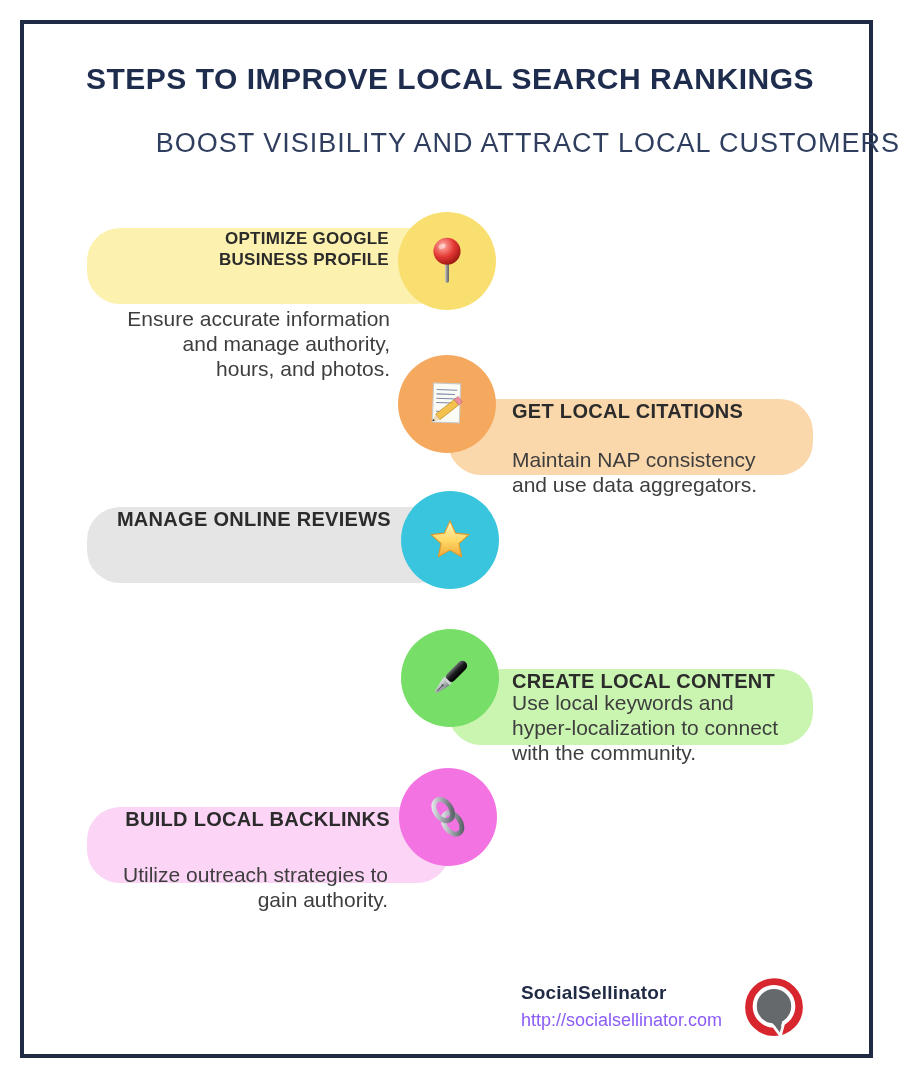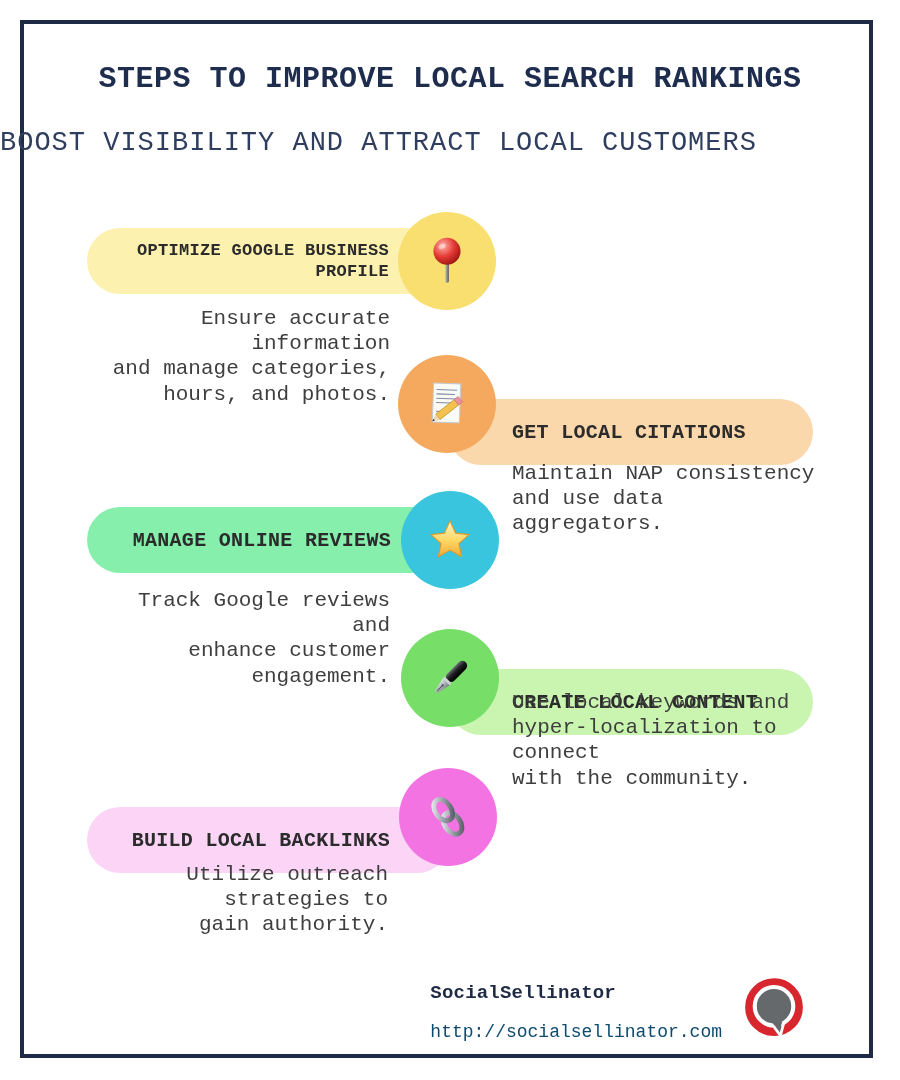--- a/index.html
+++ b/index.html
@@ -1,34 +1,34 @@
 <!DOCTYPE html>
 <html><head>
 <meta charset="utf-8">
 <style>
   html,body { margin:0; padding:0; background:#ffffff; }
   .page {
     position:relative; width:900px; height:1080px; background:#ffffff;
-    font-family:Liberation Mono, monospace; overflow:hidden;
+    font-family:Liberation Sans, sans-serif; overflow:hidden;
   }
   .frame {
     position:absolute; left:20px; top:20px; width:853px; height:1038px;
     border:4px solid #1F2A44; box-sizing:border-box;
   }
   .title {
     position:absolute; left:0; top:62px; width:100%; text-align:center;
     font-size:30px; font-weight:bold; color:#1E2C4E; letter-spacing:0.5px;
   }
   .subtitle {
-    position:absolute; left:0; top:128px; width:100%; text-align:left;
+    position:absolute; left:0; top:128px; width:100%; text-align:right;
     font-size:27px; font-weight:normal; color:#2F3E5E; letter-spacing:1px;
   }
   .pill {
-    position:absolute; height:66px; border-radius:33px;
-    display:flex; align-items:center; box-sizing:border-box; z-index:1;
+    position:absolute; height:76px; border-radius:33px;
+    display:flex; align-items:flex-start; box-sizing:border-box; z-index:1;
   }
   .pill.right-text { justify-content:flex-end; text-align:right; padding:0 60px 0 28px; }
   .pill.left-text  { justify-content:flex-start; text-align:left;  padding:0 24px 0 64px;margin-top:28px; }
   .step-title {
     font-size:20px; font-weight:bold; color:#2B2B2B; letter-spacing:0.3px; line-height:1.25;
   }
   .s1 .step-title { font-size:17px; max-width:255px; }
   .circle {
     position:absolute; width:98px; height:98px; border-radius:50%;
     display:flex; align-items:center; justify-content:center; z-index:2;
@@ -39,39 +39,39 @@
   }
   .desc.right-al { text-align:right; }
   .desc.left-al  { text-align:left; }
 
   .p1 { left:87px;  top:228px; width:362px; }
   .c1 { left:398px; top:212px; }
   .d1 { right:510px; top:306px; width:300px; }
 
   .c2 { left:398px; top:355px; }
   .p2 { left:448px; top:371px; width:365px; }
-  .d2 { left:512px; top:461px; width:310px; }
+  .d2 { left:512px; top:447px; width:310px; }
 
   .p3 { left:87px;  top:507px; width:364px; }
   .c3 { left:401px; top:491px; }
   .d3 { right:510px; top:588px; width:300px; }
 
   .c4 { left:401px; top:629px; }
   .p4 { left:448px; top:641px; width:365px; }
   .d4 { left:512px; top:690px; width:330px; }
 
   .p5 { left:87px;  top:783px; width:363px; }
   .c5 { left:399px; top:768px; }
   .d5 { right:512px; top:862px; width:320px; }
 
   .footer-text {
     position:absolute; right:178px; top:982px; z-index:1;
   }
   .brand { font-size:19px; font-weight:bold; color:#1F2A44; letter-spacing:0.2px; }
-  .url   { font-size:18px; color:#0c4a6e; margin-top:18px; }
+  .url   { font-size:18px; color:#8b5cf6; margin-top:6px; }
   .logo  { position:absolute; left:741px; top:976px; width:66px; height:66px; }
 </style>
 </head>
 <body>
 
 <div class="page">
   <div class="frame"></div>
 
   <div class="title">STEPS TO IMPROVE LOCAL SEARCH RANKINGS</div>
   <div class="subtitle">BOOST VISIBILITY AND ATTRACT LOCAL CUSTOMERS</div>
@@ -92,21 +92,21 @@
             <stop offset="50%" stop-color="#8d8d8d"></stop>
             <stop offset="100%" stop-color="#5f5f5f"></stop>
         </linearGradient>
       </defs>
       <rect x="22.2" y="25" width="3.6" height="19" rx="1.5" fill="url(#pinStem)"></rect>
       <circle cx="24" cy="15" r="12.5" fill="url(#pinBall)"></circle>
       <ellipse cx="19.5" cy="10.5" rx="3.4" ry="2.2" fill="#ffffff" opacity="0.45" transform="rotate(-25 19.5 10.5)"></ellipse>
     </svg>
   </div>
   <div class="desc right-al d1">Ensure accurate information
-and manage categories,
+and manage authority,
 hours, and photos.</div>
 
   <div class="circle c2" style="background-color: rgb(245, 169, 94);">
     <svg width="52" height="52" viewBox="0 0 48 48">
       <g transform="rotate(2 24 24)">
         <rect x="11" y="5" width="25" height="36" fill="#fbfbf6" stroke="#c9c9c9" stroke-width="1"></rect>
         <line x1="14" y1="11" x2="33" y2="11" stroke="#7d87a8" stroke-width="1"></line>
         <line x1="14" y1="15" x2="31" y2="15" stroke="#7d87a8" stroke-width="1"></line>
         <line x1="14" y1="19" x2="33" y2="19" stroke="#7d87a8" stroke-width="1"></line>
         <line x1="14" y1="23" x2="28" y2="23" stroke="#7d87a8" stroke-width="1"></line>
@@ -120,38 +120,35 @@
         <polygon points="8.8,28.1 6.5,29.2 8.8,30.3" fill="#3a3a3a"></polygon>
       </g>
     </svg>
   </div>
   <div class="pill left-text p2" style="background-color: rgb(251, 216, 172);">
     <span class="step-title">GET LOCAL CITATIONS</span>
   </div>
   <div class="desc left-al d2">Maintain NAP consistency
 and use data aggregators.</div>
 
-  <div class="pill right-text p3" style="background-color: #86efac;">
+  <div class="pill right-text p3" style="background-color: #e5e5e5;">
     <span class="step-title">MANAGE ONLINE REVIEWS</span>
   </div>
   <div class="circle c3" style="background-color: rgb(56, 197, 221);">
     <svg width="54" height="54" viewBox="0 0 48 48">
       <defs>
         <linearGradient id="starGrad" x1="0" y1="0" x2="0" y2="1">
           <stop offset="0%" stop-color="#FFF6C4"></stop>
             <stop offset="55%" stop-color="#FFD764"></stop>
             <stop offset="100%" stop-color="#F0A93A"></stop>
         </linearGradient>
       </defs>
       <polygon points="24,7 28.9,17.9 40.8,19.2 31.9,27.2 34.4,38.9 24,33 13.6,38.9 16.1,27.2 7.2,19.2 19.1,17.9" fill="url(#starGrad)" stroke="#DD9A2B" stroke-width="1" stroke-linejoin="round"></polygon>
     </svg>
   </div>
-  <div class="desc right-al d3">Track Google reviews and
-enhance customer
-engagement.</div>
 
   <div class="circle c4" style="background-color: rgb(119, 222, 103);">
     <svg width="52" height="52" viewBox="0 0 48 48">
       <defs>
         <linearGradient id="penBody" x1="0" y1="0" x2="1" y2="0">
           <stop offset="0%" stop-color="#6a6d72"></stop>
             <stop offset="45%" stop-color="#1c1d1f"></stop>
             <stop offset="100%" stop-color="#000000"></stop>
         </linearGradient>
         <linearGradient id="penNib" x1="0" y1="0" x2="1" y2="0">

